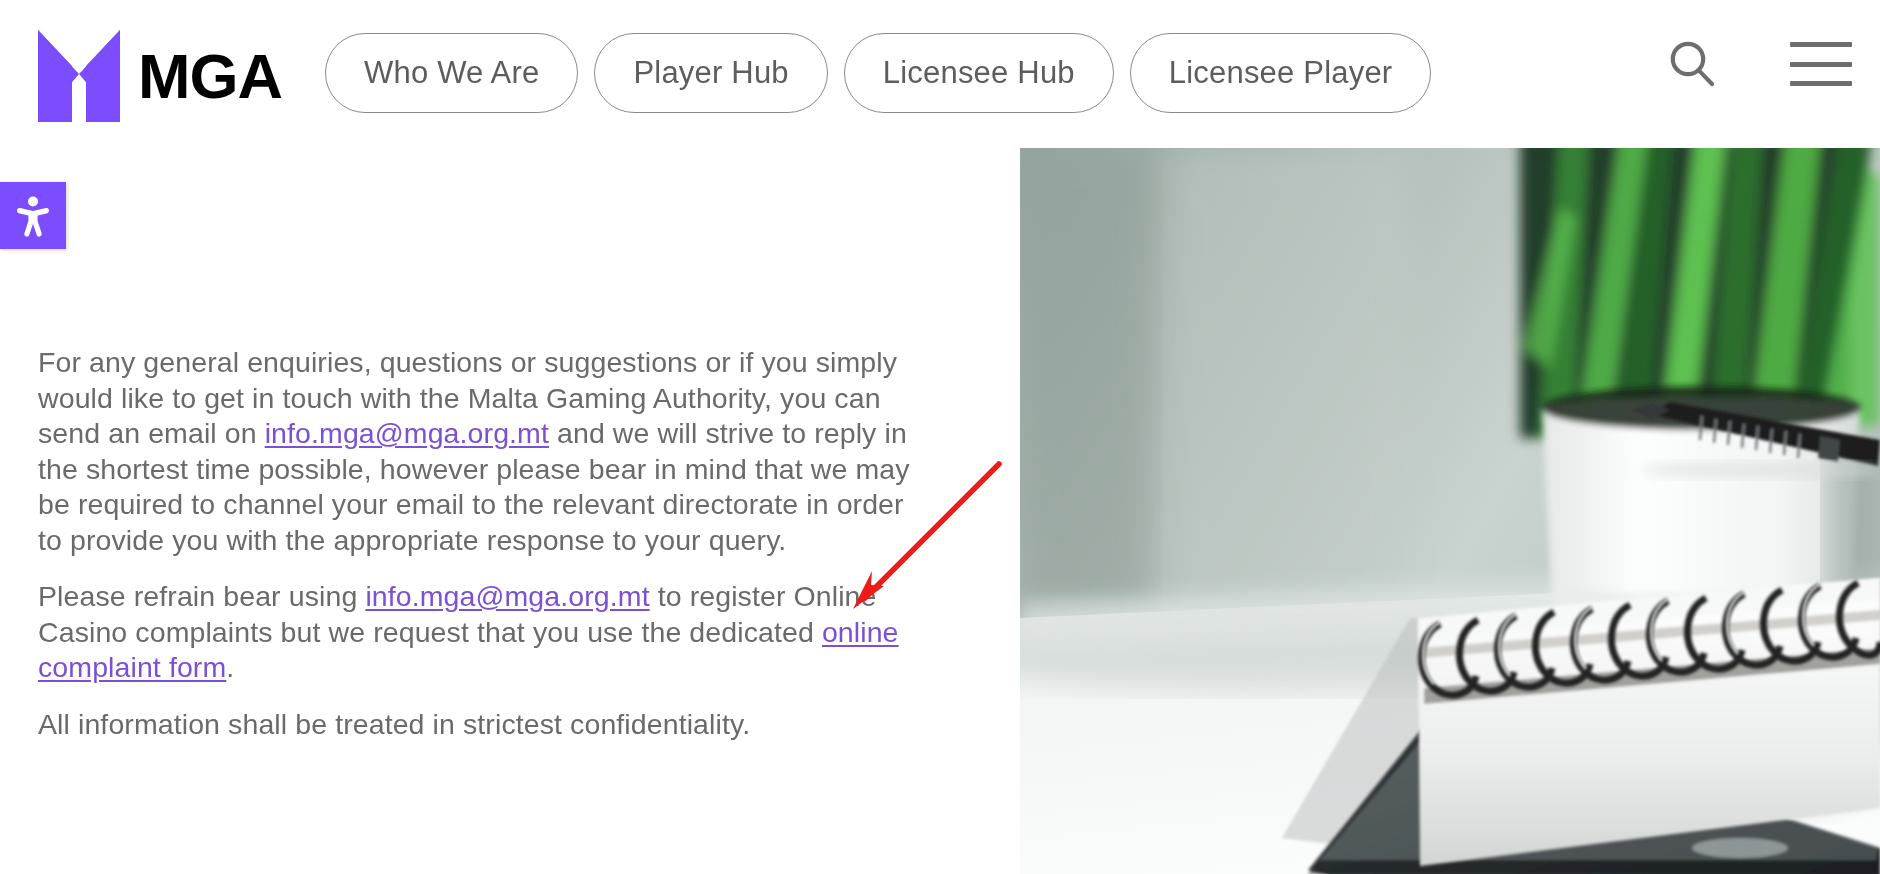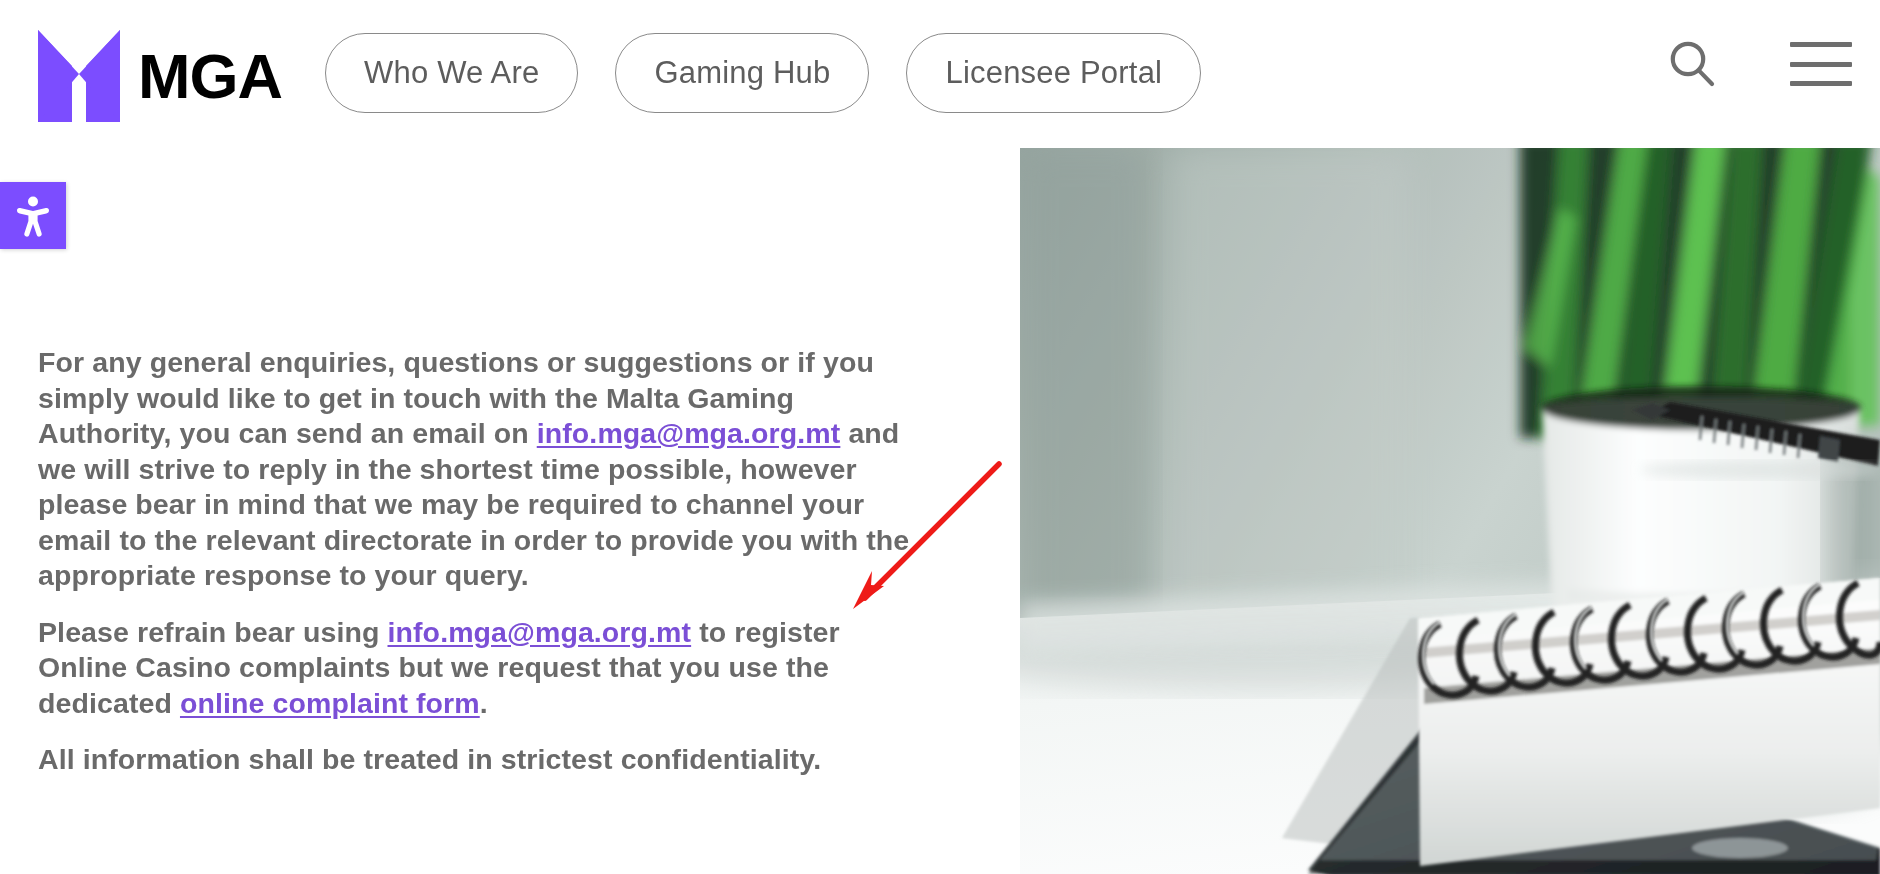--- a/index.html
+++ b/index.html
@@ -22,21 +22,21 @@
   }
   .logo-mark { width:82px; height:92px; display:block; }
   .logo-text {
     font-size:63px; font-weight:bold; color:#000;
     letter-spacing:-1px; line-height:1;
     font-family:"Liberation Sans", sans-serif;
   }
 
   .nav {
     position:absolute; left:325px; top:33px;
-    display:flex; align-items:center; gap:37px;
+    display:flex; align-items:center; gap:16px;
   }
   .nav-pill {
     border:1.6px solid #8a8a8a;
     border-radius:40px;
     height:80px;
     padding:0 38px;
     display:flex; align-items:center; justify-content:center;
     color:#5d5d5d;
     font-size:31px;
     background:#fff;
@@ -64,21 +64,20 @@
     display:flex; align-items:center; justify-content:center;
     cursor:pointer;
     box-shadow:1px 1px 4px rgba(0,0,0,.18);
   }
   .a11y svg { width:38px; height:42px; display:block; }
 
   
   .content {
     position:absolute; left:38px; top:345px;
     width:880px;
-    font-weight:bold;
   }
   .content p {
     color:#6a6a6a;
     font-size:28.5px;
     line-height:35.5px;
     margin-bottom:21px;
     letter-spacing:.1px;
   }
   .content p:last-child { margin-bottom:8px; }
   .content a {
@@ -118,22 +117,23 @@
           <path d="M0 0 L41 44 L0 92 Z" fill="#7c4dff"></path>
           <path d="M82 0 L82 92 L48 92 L48 36 Z" fill="#7c4dff"></path>
           <path d="M82 0 L41 44 L82 92 Z" fill="#7c4dff"></path>
         </svg>
       </span>
       <span class="logo-text">MGA</span>
     </div>
 
     <nav class="nav">
       <div class="nav-pill">Who We Are</div>
-      <div class="nav-pill">Gaming Hub</div>
-      <div class="nav-pill">Licensee Portal</div>
+      <div class="nav-pill">Player Hub</div>
+      <div class="nav-pill">Licensee Hub</div>
+      <div class="nav-pill">Licensee Player</div>
     </nav>
 
     <div class="header-actions">
       <span>
         <svg class="search-btn" viewBox="0 0 26 26" xmlns="http://www.w3.org/2000/svg">
           <circle cx="11" cy="10.5" r="7.6" fill="none" stroke="#6e6e6e" stroke-width="2.1"></circle>
           <line x1="16.4" y1="16.2" x2="23" y2="23" stroke="#6e6e6e" stroke-width="2.1" stroke-linecap="round"></line>
         </svg>
       </span>
       <div class="hamburger">

